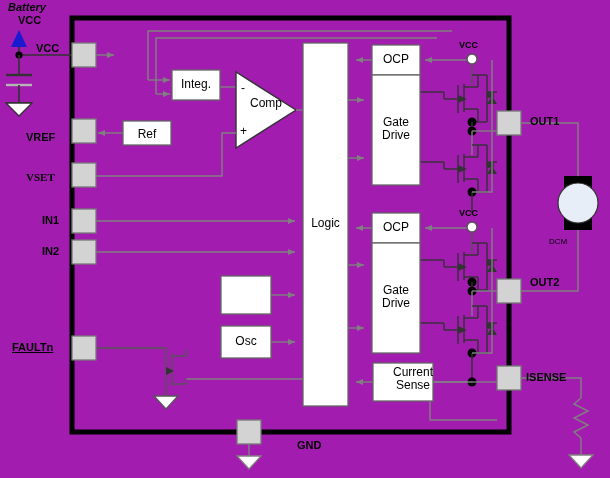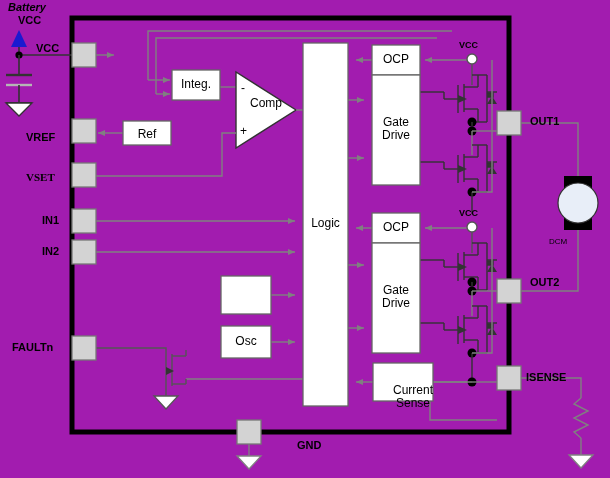--- a/index.html
+++ b/index.html
@@ -312,42 +312,42 @@
   </svg>
 
   <div class="lbl battery" style="left:8px;top:2px;">Battery</div>
   <div class="lbl" style="left:18px;top:15px;">VCC</div>
 
   <div class="lbl" style="left:36px;top:43px;">VCC</div>
   <div class="lbl" style="left:26px;top:132px;">VREF</div>
   <div class="lbl" style="left:26px;top:172px;font-family:Liberation Serif, serif;">VSET</div>
   <div class="lbl" style="left:42px;top:215px;">IN1</div>
   <div class="lbl" style="left:42px;top:246px;">IN2</div>
-  <div class="lbl" style="left:12px;top:342px;">FAULTn</div>
+  <div class="lbl" style="left:12px;top:342px;text-decoration:underline;">FAULTn</div>
 
   <div class="lbl" style="left:530px;top:116px;">OUT1</div>
   <div class="lbl" style="left:530px;top:277px;">OUT2</div>
   <div class="lbl" style="left:526px;top:372px;">ISENSE</div>
   <div class="lbl" style="left:268px;top:440px;margin-left:29px;">GND</div>
 
   <div class="blk" style="left:172px;top:78px;width:48px;">Integ.</div>
   <div class="blk" style="left:240px;top:97px;width:52px;">Comp</div>
   <div class="sign" style="position:absolute;left:241px;top:81px;color:#000;font-family:'Liberation Sans',sans-serif;">-</div>
   <div class="sign" style="position:absolute;left:240px;top:124px;color:#000;font-family:'Liberation Sans',sans-serif;">+</div>
 
   <div class="blk" style="left:123px;top:128px;width:48px;">Ref</div>
   <div class="blk" style="left:303px;top:217px;width:45px;">Logic</div>
   <div class="blk" style="left:372px;top:53px;width:48px;">OCP</div>
   <div class="blk" style="left:372px;top:116px;width:48px;white-space:pre;">Gate
 Drive</div>
   <div class="blk" style="left:372px;top:221px;width:48px;">OCP</div>
   <div class="blk" style="left:372px;top:284px;width:48px;white-space:pre;">Gate
 Drive</div>
   <div class="blk" style="left:221px;top:335px;width:50px;">Osc</div>
-  <div class="blk" style="left:373px;top:384px;width:80px;white-space:pre;">Current
+  <div class="blk" style="left:373px;top:366px;width:80px;white-space:pre;">Current
 Sense</div>
 
   <div class="lbl tiny" style="left:459px;top:40px;">VCC</div>
   <div class="lbl tiny" style="left:459px;top:208px;">VCC</div>
 
   <div class="blk dcmtxt" style="left:543px;top:199px;width:30px;margin-top:36px;">DCM</div>
 
 </div>
 
 </body></html>

